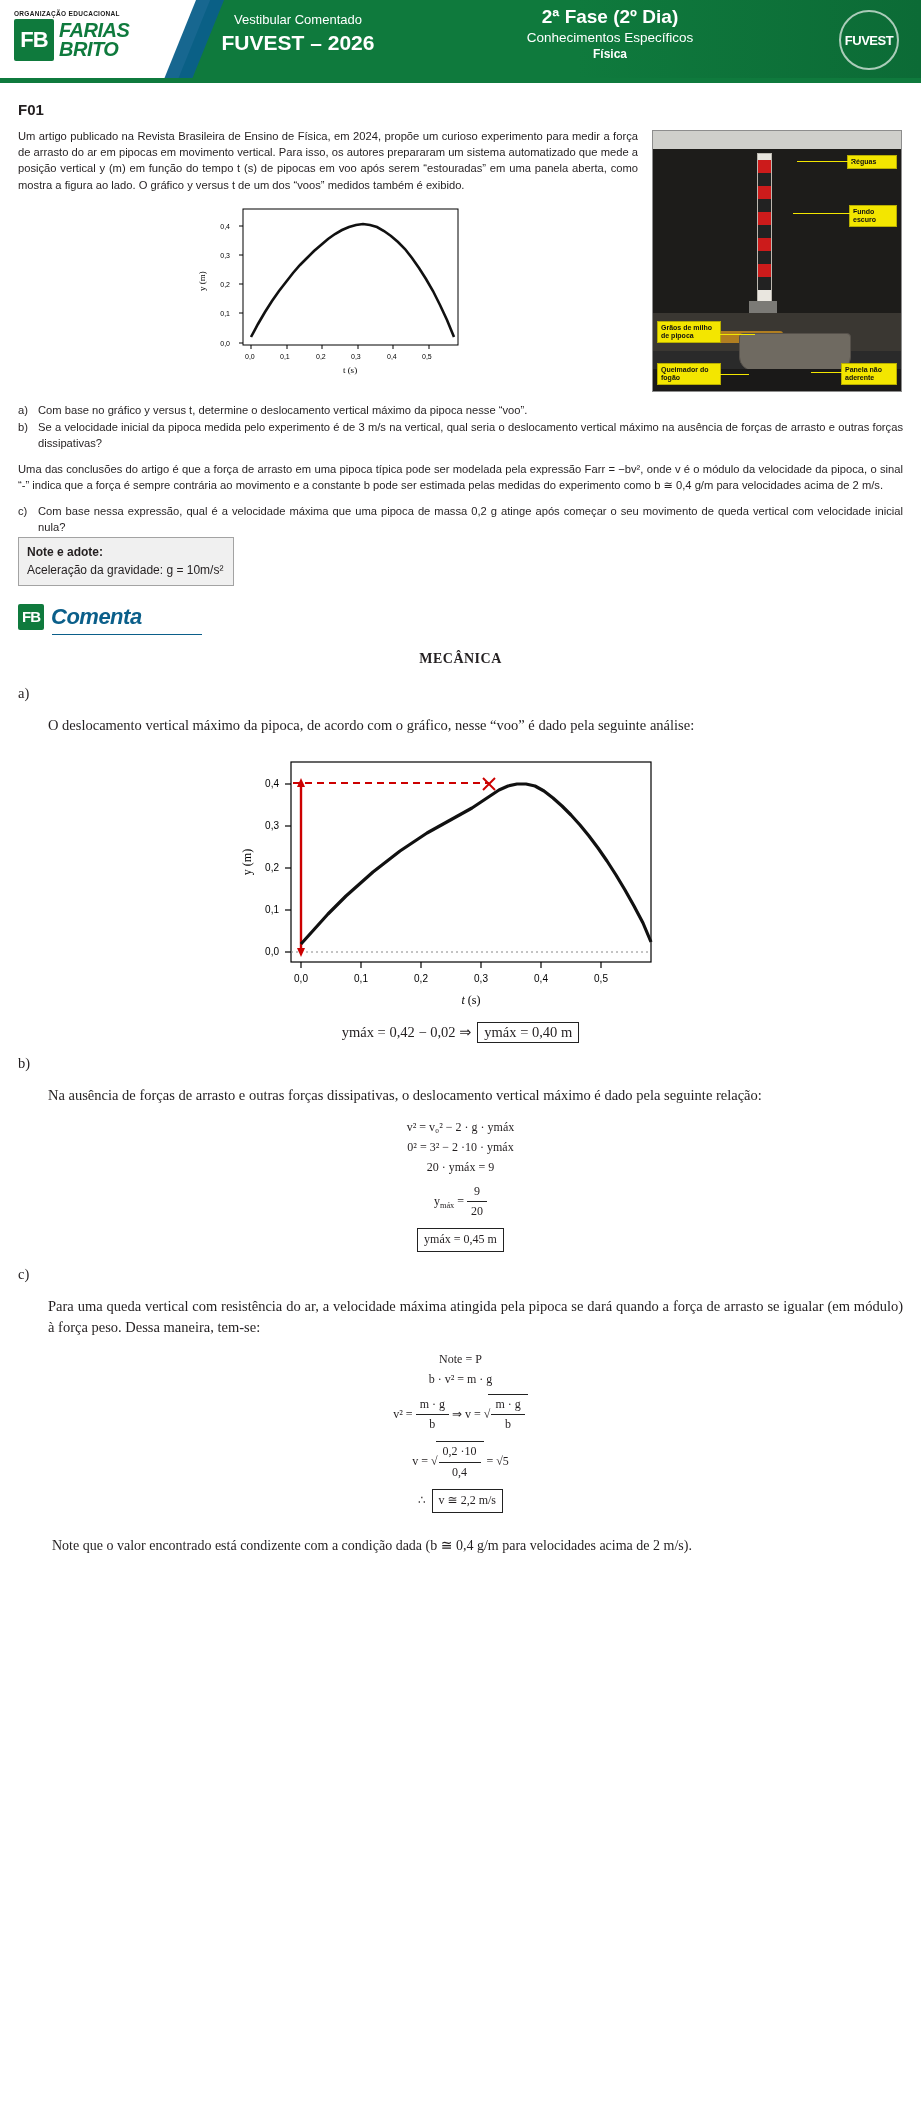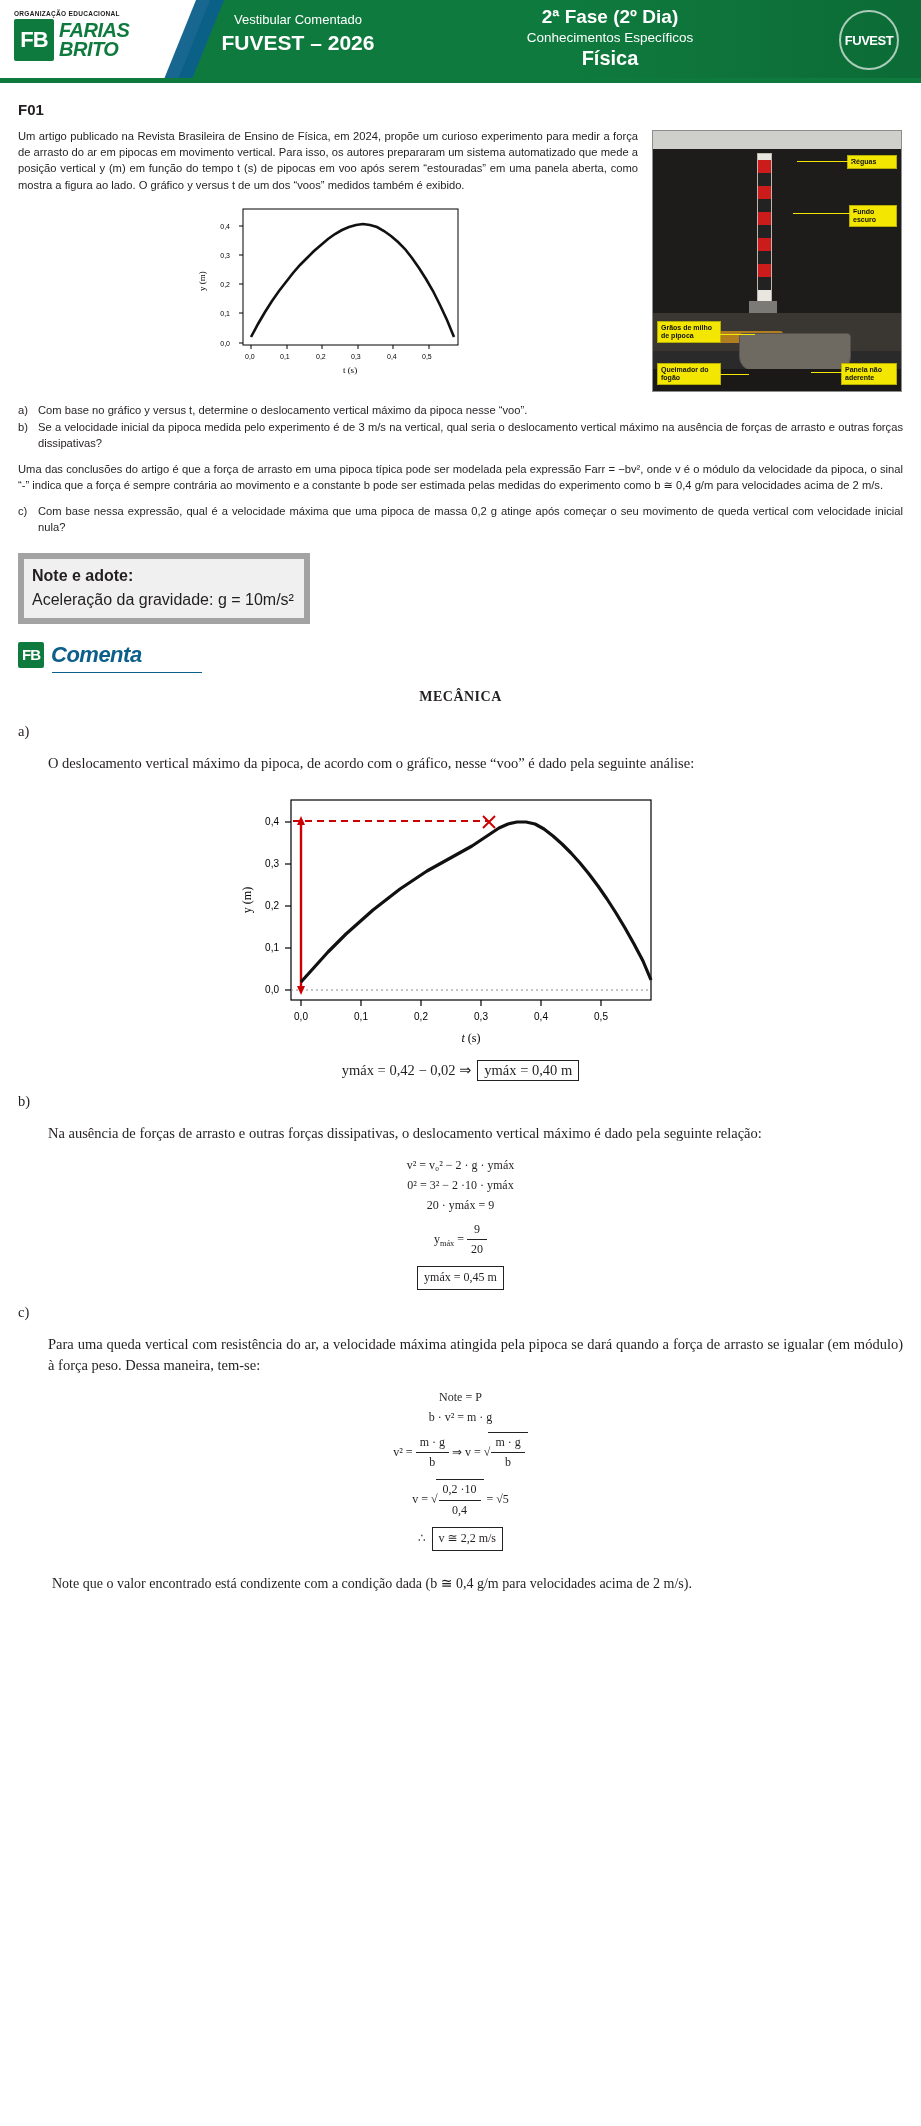--- a/index.html
+++ b/index.html
@@ -42,21 +42,21 @@
     font-family:"Liberation Sans",sans-serif;
   }
   .hdr-center .l1{font-size:13px;}
   .hdr-center .l2{font-size:21px;font-weight:bold;margin-top:4px;}
   .hdr-right{
     position:absolute;left:420px;top:6px;width:380px;text-align:center;color:#ffffff;
     font-family:"Liberation Sans",sans-serif;
   }
   .hdr-right .r1{font-size:19px;font-weight:bold;}
   .hdr-right .r2{font-size:13.5px;margin-top:2px;}
-  .hdr-right .r3{font-size:20px;font-weight:bold;margin-top:2px;}
+  .hdr-right .r3{font-size:12px;font-weight:bold;margin-top:2px;}
   .fuvest-seal{
     position:absolute;right:22px;top:10px;width:56px;height:56px;border-radius:50%;
     border:2px solid rgba(255,255,255,.65);display:flex;align-items:center;justify-content:center;
     color:#ffffff;font-family:"Liberation Sans",sans-serif;font-size:13px;font-weight:bold;
     line-height:1;letter-spacing:-.5px;text-align:center;
   }
   .hdr-rule{height:5px;background:#0f7a3d;}
 
   
   .content{padding:14px 18px 30px 18px;}
@@ -96,22 +96,22 @@
   .chart-wrap-small{margin:8px 0 4px 0;display:flex;justify-content:center;}
 
   .items{font-family:"Liberation Sans",sans-serif;font-size:11.2px;line-height:1.45;margin-top:10px;color:#231f20;}
   .item{display:flex;gap:6px;margin-bottom:1px;}
   .item .mk{width:14px;flex:none;}
   .item .tx{flex:1;text-align:justify;}
 
   .para{font-family:"Liberation Sans",sans-serif;font-size:11.2px;line-height:1.45;text-align:justify;margin-top:9px;}
 
   .note{
-    border:6px solid #a3a3a3;background:#f0f0f0;display:inline-block;padding:5px 10px 6px 8px;margin-top:16px;
-    font-family:"Liberation Sans",sans-serif;font-size:16px;line-height:1.5;
+    border:1px solid #a3a3a3;background:#f0f0f0;display:inline-block;padding:5px 10px 6px 8px;margin-top:0;
+    font-family:"Liberation Sans",sans-serif;font-size:12px;line-height:1.5;
   }
 
   
   .comenta{display:flex;align-items:center;gap:7px;margin:18px 0 4px 0;}
   .comenta .fbbox{
     width:26px;height:26px;background:#0f7a3d;color:#fff;font-family:"Liberation Sans",sans-serif;
     font-weight:bold;font-size:15px;display:flex;align-items:center;justify-content:center;border-radius:2px;letter-spacing:-1px;
   }
   .comenta .word{
     font-family:"Liberation Sans",sans-serif;font-weight:bold;font-style:italic;font-size:22px;color:#0b5f8a;letter-spacing:-.5px;

